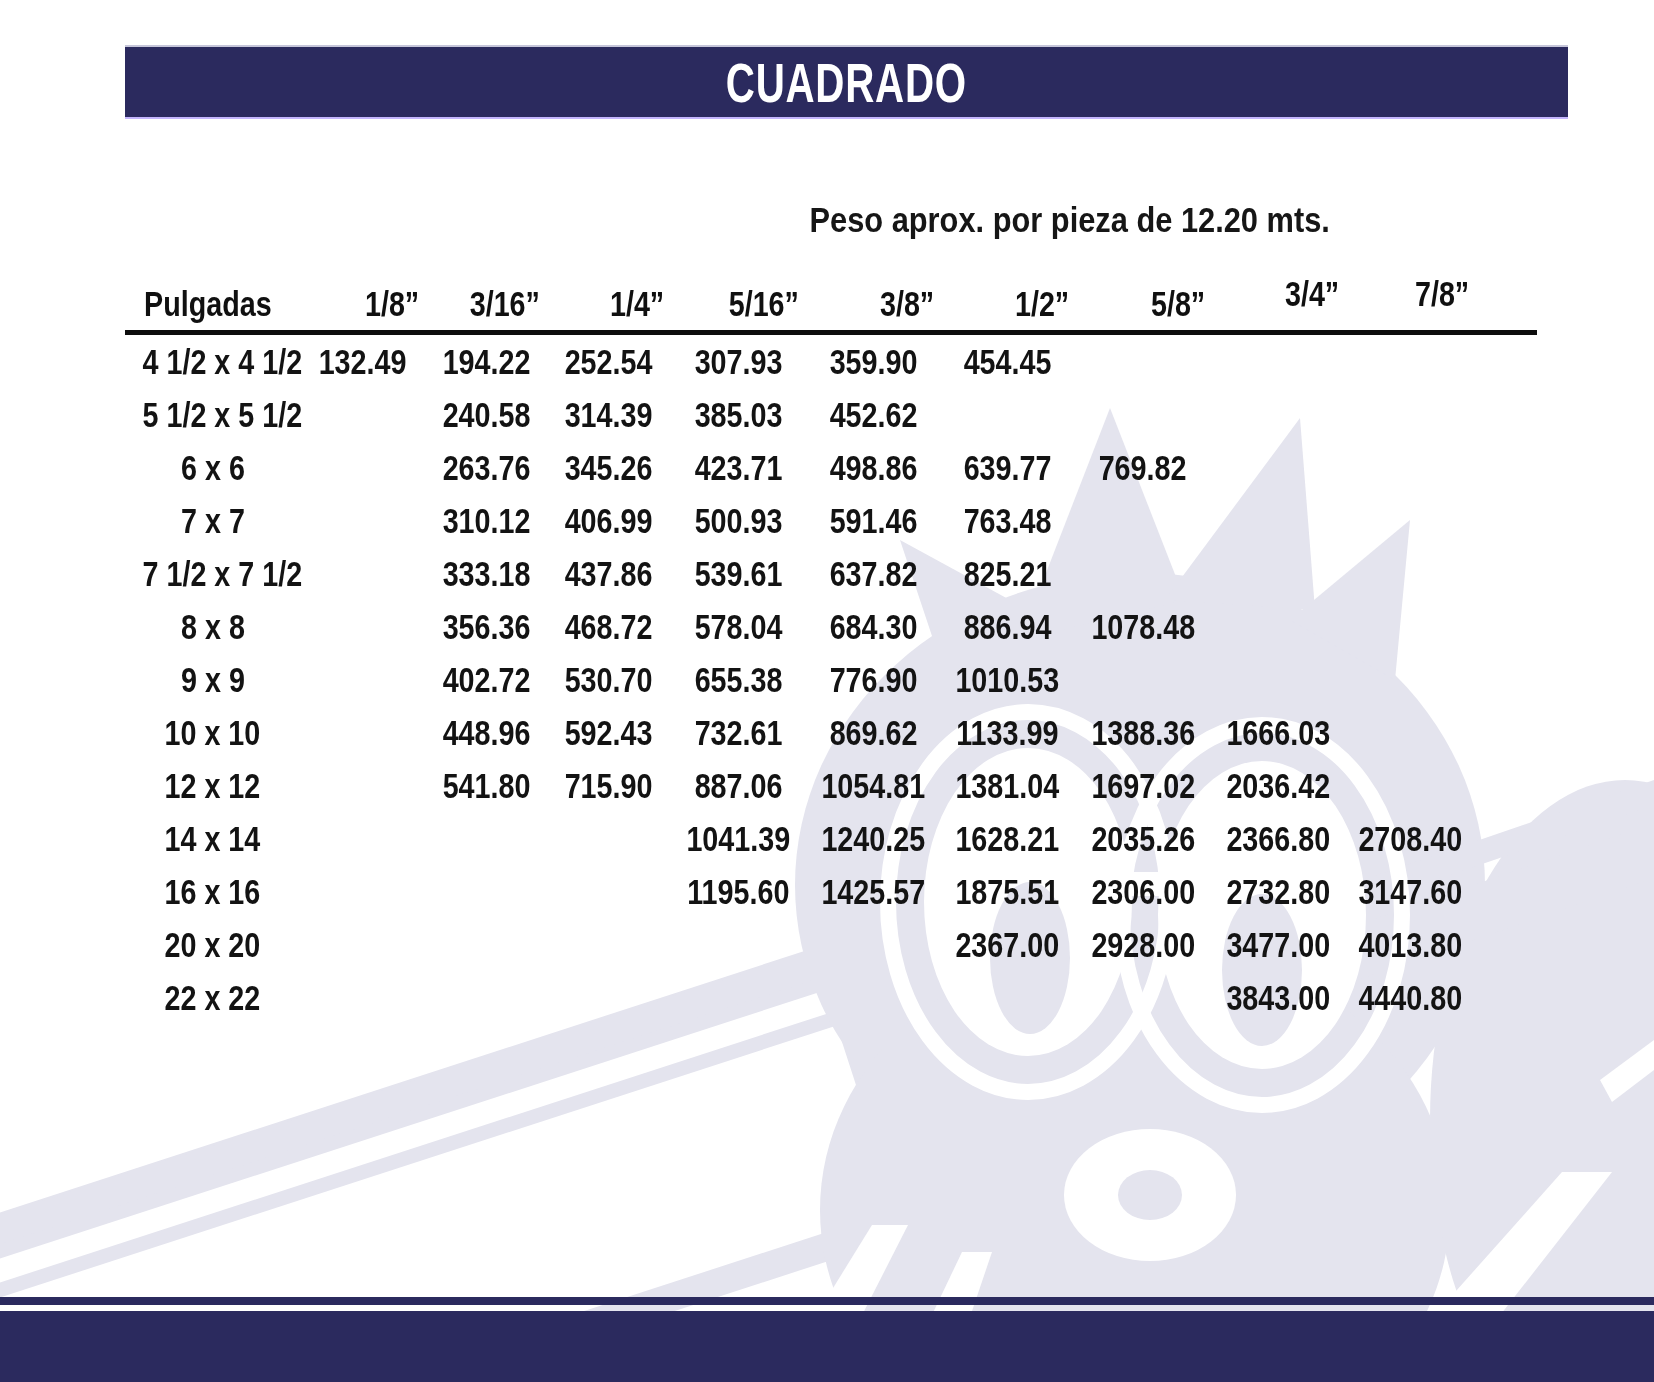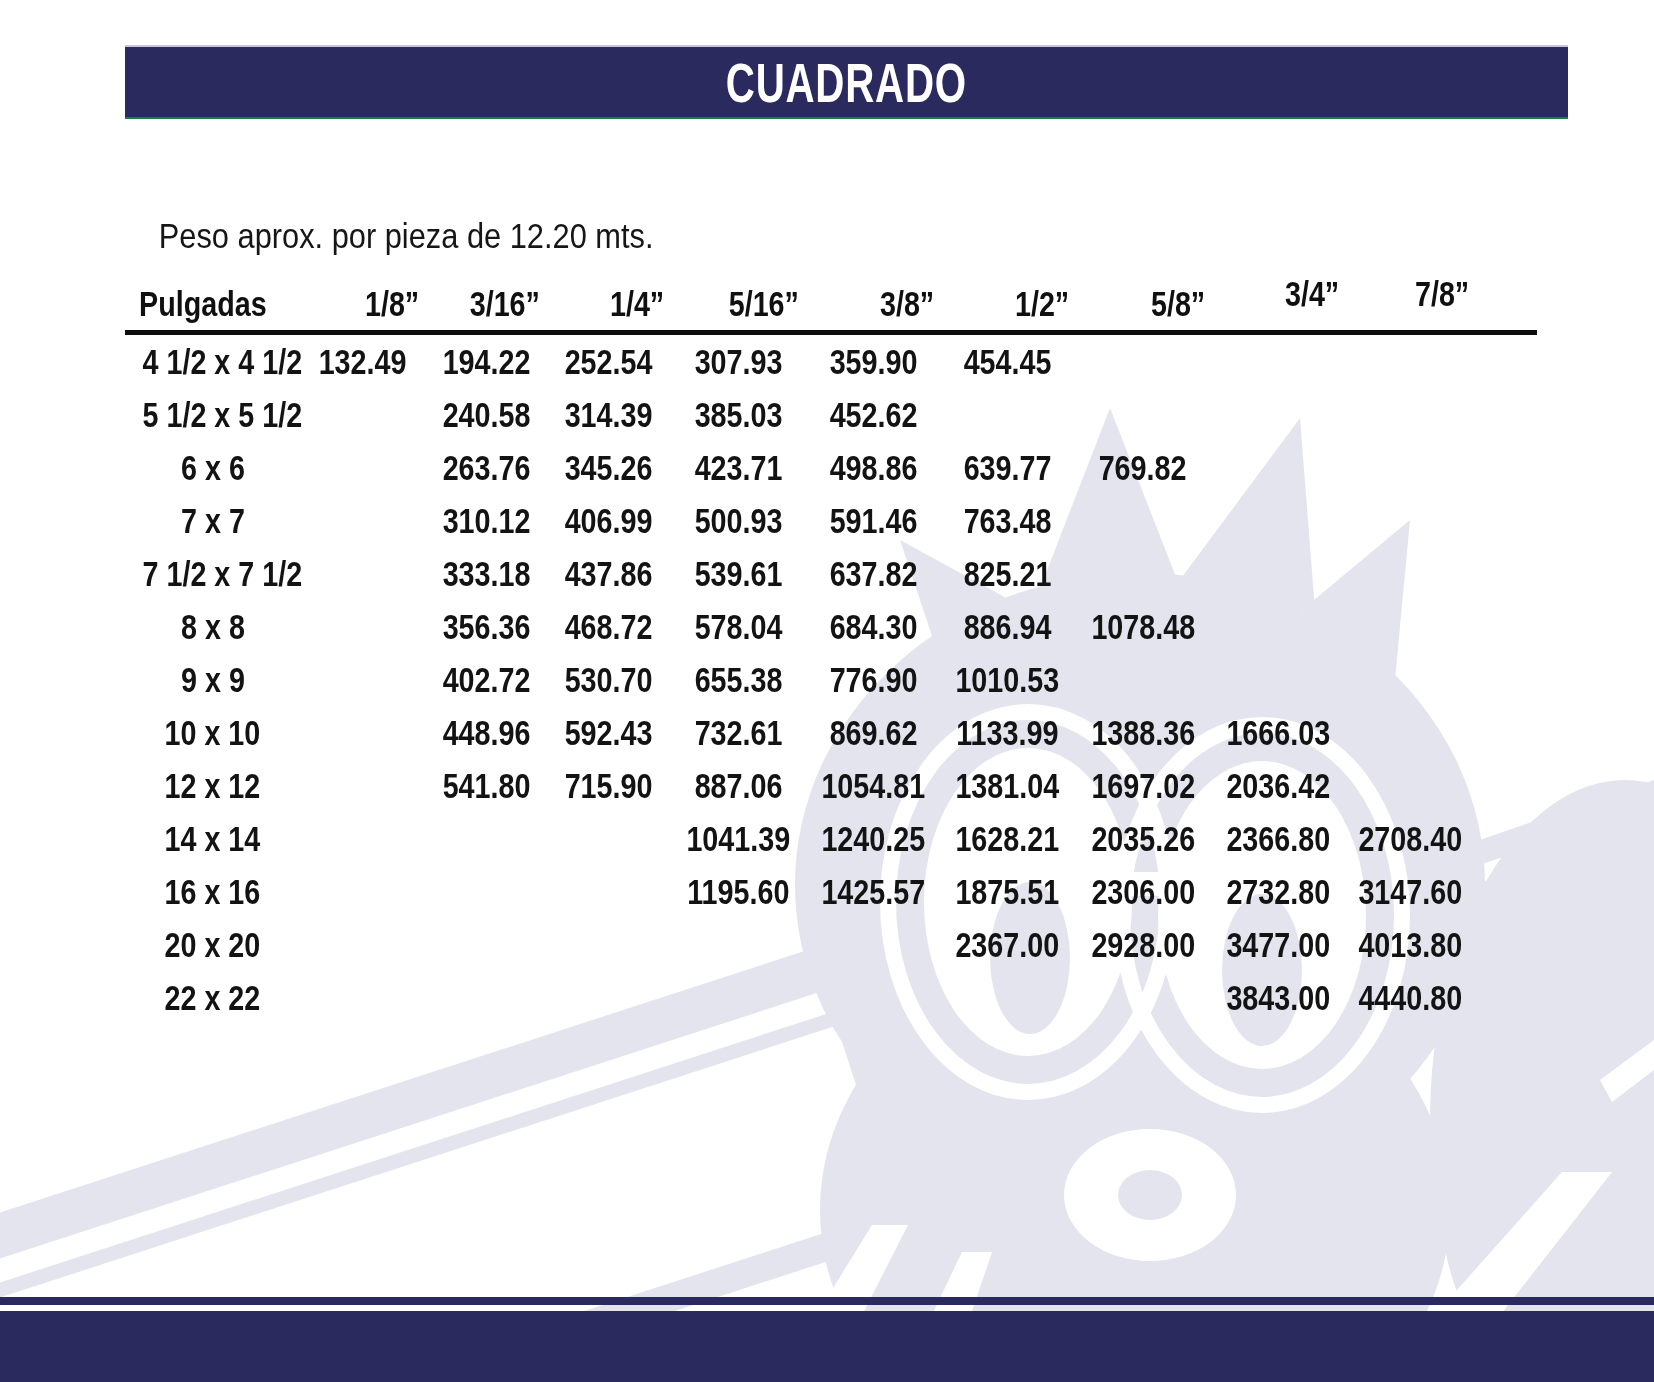--- a/index.html
+++ b/index.html
@@ -12,49 +12,49 @@
     color:#141414;
   }
   
   .watermark{position:absolute;left:0;top:0;z-index:0;}
   
   .title-bar{
     position:absolute;left:125px;top:45px;width:1443px;height:74px;
     box-sizing:border-box;
     background:var(--navy,#2b2a5e);
     border-top:2px solid #c6c6da;
-    border-bottom:2px solid #15803d;
+    border-bottom:2px solid #c4b5fd;
     display:flex;align-items:center;justify-content:center;
     z-index:2;
   }
   .title-bar .ttl{
     color:#ffffff;font-size:56px;font-weight:bold;
     display:inline-block;transform:scaleX(0.72);
     letter-spacing:1px;white-space:nowrap;
   }
   
   .subtitle{
-    position:absolute;left:125px;top:216px;width:1240px;
-    text-align:left;font-size:35px;font-weight:normal;color:#161616;
+    position:absolute;left:125px;top:200px;width:1240px;
+    text-align:right;font-size:35px;font-weight:bold;color:#161616;
     z-index:2;
   }
   .subtitle .sub{display:inline-block;transform:scaleX(0.88);white-space:nowrap;}
   
   table.weights{
     position:absolute;left:125px;top:250px;width:1412px;
     border-collapse:collapse;table-layout:fixed;
     z-index:2;
   }
   .cnd{display:inline-block;transform:scaleX(0.82);transform-origin:center;white-space:nowrap;}
   thead th{
     height:74px;vertical-align:bottom;padding:0 0 6px 0;
     font-size:35px;font-weight:bold;text-align:right;color:#101010;
     border-bottom:5px solid #0d0d0d;
   }
-  thead th.label{text-align:center;padding-left:8px;}
+  thead th.label{text-align:right;padding-left:8px;}
   thead th.label .cnd{transform-origin:left center;}
   thead th.raised .cnd{transform:scaleX(0.82) translateY(-10px);}
   tbody td{
     height:53px;padding:0;vertical-align:middle;text-align:center;
     font-size:35px;font-weight:bold;color:#131313;
   }
   
   .footer-stripe{position:absolute;left:0;top:1297px;width:1654px;height:8px;background:var(--navy,#2b2a5e);z-index:2;}
   .footer-bar{position:absolute;left:0;top:1311px;width:1654px;height:71px;background:var(--navy,#2b2a5e);z-index:2;}
 </style>

